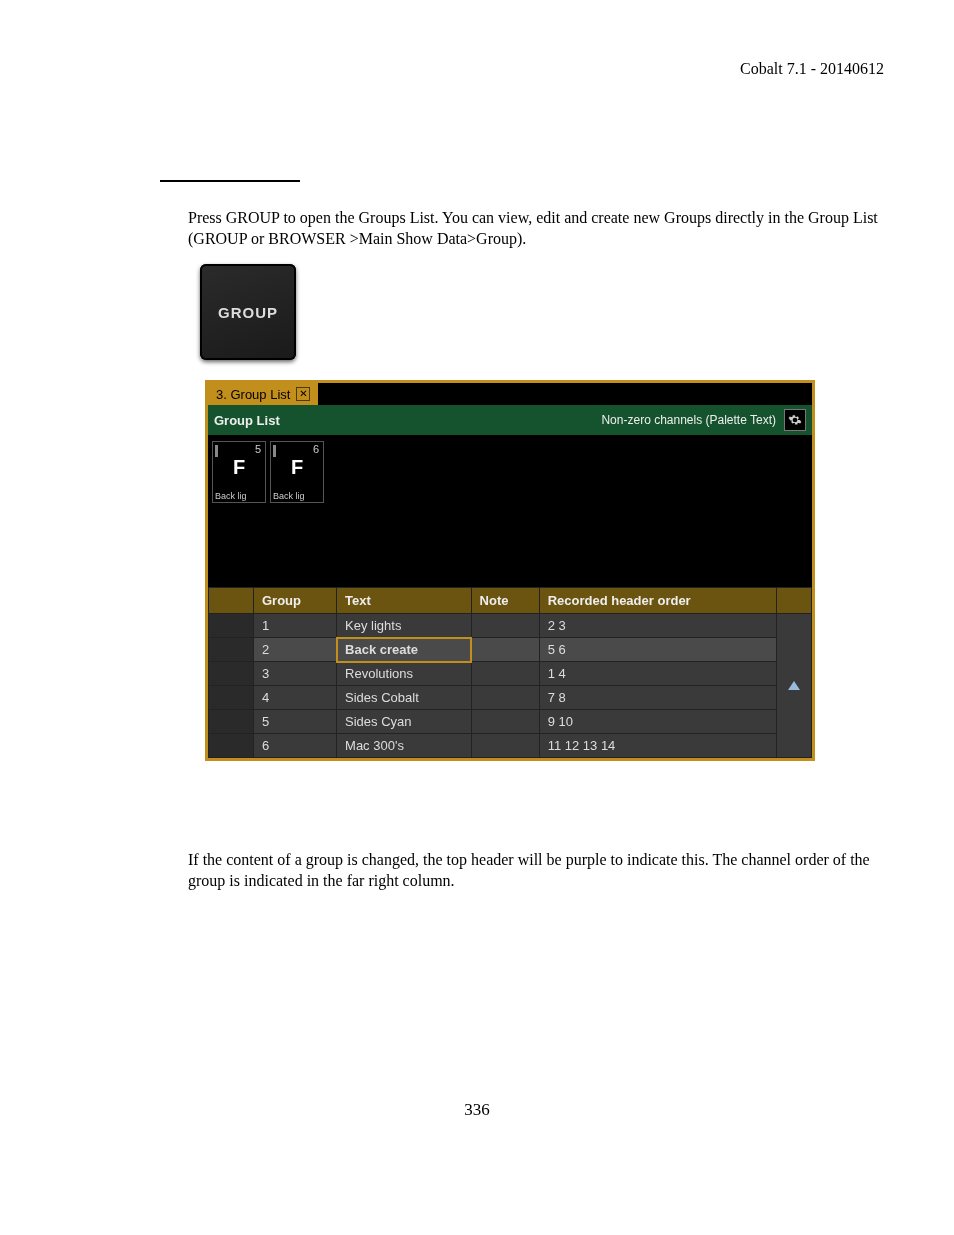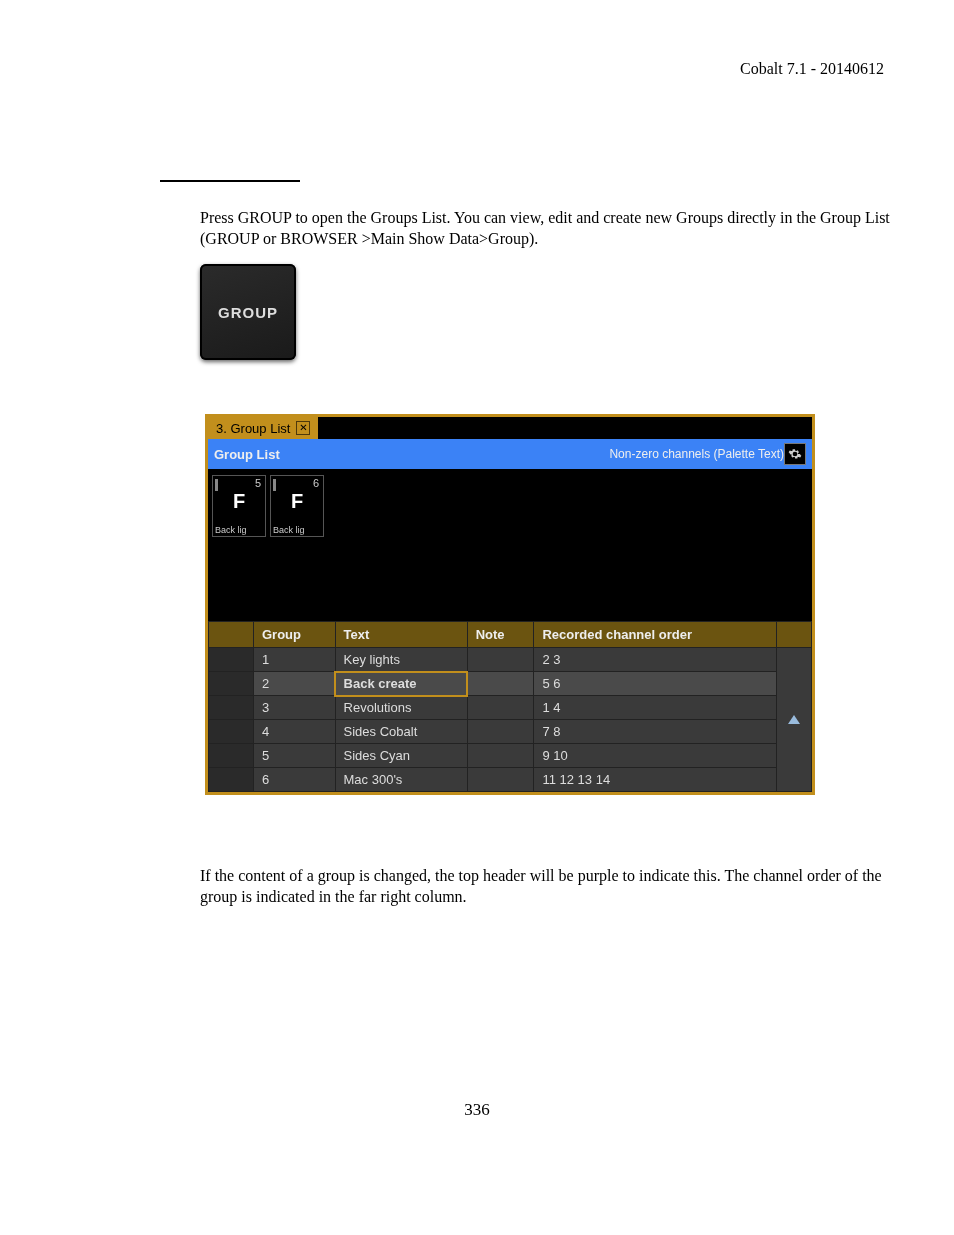--- a/index.html
+++ b/index.html
@@ -21,25 +21,25 @@
   }
   .section-rule {
     position: absolute;
     top: 180px;
     left: 160px;
     width: 140px;
     border-top: 2px solid #000;
   }
   .body-block {
     position: absolute;
-    left: 200px;
+    left: 188px;
     width: 700px;
   }
   .para1 { top: 208px; font-size: 16px; line-height: 1.3; color:#000; }
-  .para2 { top: 850px; font-size: 16px; line-height: 1.3; color:#000;margin-top:16px; }
+  .para2 { top: 850px; font-size: 16px; line-height: 1.3; color:#000; }
   .page-number {
     position: absolute;
     bottom: 115px;
     width: 100%;
     text-align: center;
     font-size: 17px;
   }
   .group-key {
     position: absolute;
     top: 264px;
@@ -62,21 +62,20 @@
   }
   .screenshot {
     position: absolute;
     top: 380px;
     left: 205px;
     width: 604px;
     background: #000;
     border: 3px solid #c28f1c;
     font-family: "Segoe UI", Arial, sans-serif;
     color: #ccc;
-    margin-top: 34px;
   }
   .tabbar {
     background: #000;
     height: 22px;
     display:flex;
     align-items:stretch;
   }
   .tab {
     background: #c28f1c;
     color: #000;
@@ -88,30 +87,30 @@
     font-weight:500;
   }
   .tab-close {
     width:12px;height:12px;
     border:1px solid rgba(0,0,0,.6);
     display:inline-flex;align-items:center;justify-content:center;
     font-size:10px;line-height:1;
     cursor:pointer;
   }
   .titlebar {
-    background:#3b82f6;
+    background:#14532d;
     color:#eee;
     display:flex;
     align-items:center;
     justify-content:space-between;
     padding:4px 6px;
     font-size:13px;
   }
   .titlebar-left { font-weight:bold; }
-  .titlebar-right { font-size:12px; display:flex; align-items:center; }
+  .titlebar-right { font-size:12px; display:flex; align-items:center; gap:8px; }
   .gear {
     width:20px;height:20px;
     background:#000;
     border:1px solid #777;
     display:flex;align-items:center;justify-content:center;
     color:#ccc;font-size:14px;
     cursor:pointer;
   }
   .channels {
     background:#000;
@@ -222,21 +221,21 @@
     </div>
   </div>
 
   <table class="grid">
     <thead>
       <tr>
         <th class="first"></th>
         <th>Group</th>
         <th>Text</th>
         <th>Note</th>
-        <th>Recorded channel order</th>
+        <th>Recorded header order</th>
         <th class="scroll-col"></th>
       </tr>
     </thead>
     <tbody id="grid-body">
         <tr>
           <td class="first"></td>
           <td>1</td>
           <td class="text-cell">Key lights</td>
           <td></td>
           <td>2 3</td>

